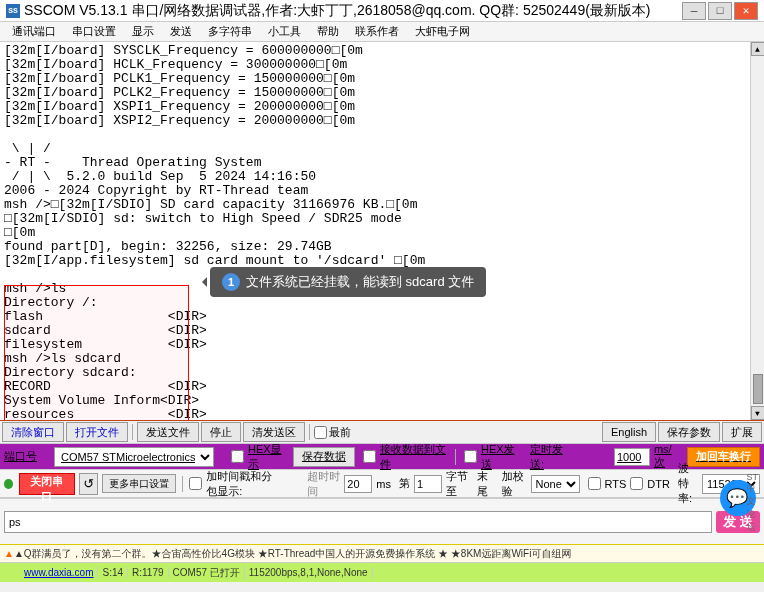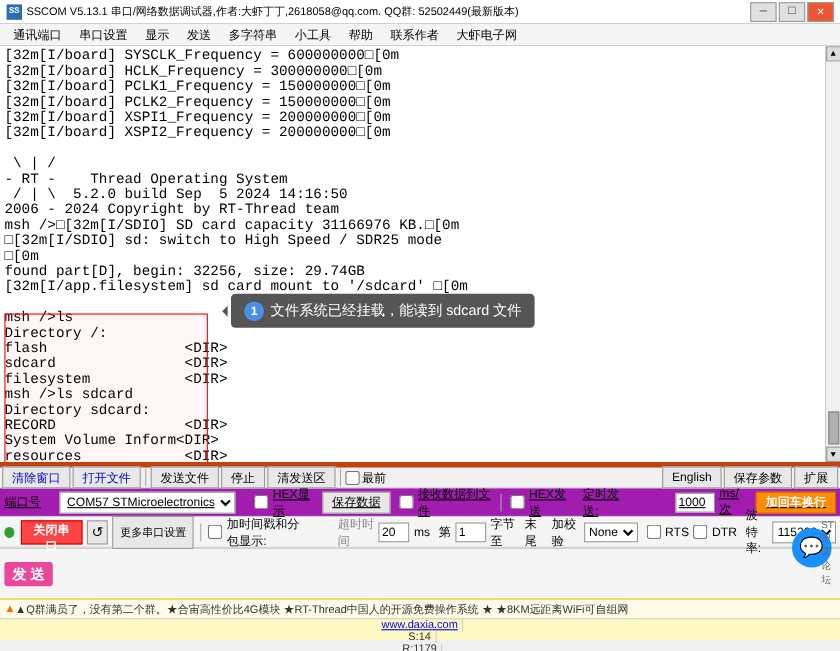--- a/index.html
+++ b/index.html
@@ -33,21 +33,21 @@
       background: #2a6db5;
       display: inline-flex;
       align-items: center;
       justify-content: center;
       color: white;
       font-size: 8px;
       font-weight: bold;
     }
     .title-text {
       font-family: Arial, sans-serif;
-      font-size: 10px;
+      font-size: 14px;
       color: #000;
     }
     .title-controls {
       display: flex;
       gap: 2px;
     }
     .title-btn {
       width: 24px;
       height: 18px;
       background: #e0e0e0;
@@ -171,21 +171,21 @@
       height: 170px;
       border: 1px solid #f00;
       background: rgba(255,0,0,0.03);
       pointer-events: none;
     }
 
     
     .toolbar-row {
       height: 24px;
       background: #f0f0f0;
-      border-top: 5px solid #c2410c;
+      border-top: 1px solid #c2410c;
       border-bottom: 1px solid #ccc;
       display: flex;
       align-items: center;
       padding: 0 2px;
       gap: 2px;
     }
     .toolbar-btn {
       height: 20px;
       padding: 0 8px;
       background: #e8e8e8;
@@ -260,21 +260,21 @@
       height: 22px;
       background: #e8e8e8;
       border: 1px solid #999;
       cursor: pointer;
       display: flex;
       align-items: center;
       justify-content: center;
       font-size: 13px;
     }
     .multi-port-btn {
-      height: 30px;
+      height: 19px;
       padding: 0 6px;
       background: #e8e8e8;
       border: 1px solid #999;
       font-size: 10px;
       cursor: pointer;
       white-space: nowrap;
     }
     .rts-dtr-row {
       display: flex;
       align-items: center;
@@ -315,29 +315,28 @@
       border-top: 1px solid #ccc;
       display: flex;
       align-items: center;
       padding: 2px 4px;
       gap: 4px;
     }
 
     
     .status-bar {
       height: 20px;
-      background: #fef9c3;
+      background: #bef264;
       border-top: 1px solid #ccc;
       display: flex;
       align-items: center;
       font-family: Arial, sans-serif;
       font-size: 10px;
       color: #333;
       padding: 0 20px;
-      flex-direction: column;
     }
     .status-item {
       padding: 0 4px;
       border-right: 1px solid #ccc;
       white-space: nowrap;
     }
     .status-link {
       color: #0000ee;
       text-decoration: underline;
       cursor: pointer;
@@ -548,20 +547,21 @@
     <input type="checkbox" style="">
     <label>DTR</label>
     <label style="margin-left:4px;">波特率:</label>
     <select class="baud-select" style="width:64px;">
       <option>115200</option>
     </select>
   </div>
 </div>
 
 <div class="send-area">
+  <input type="text" class="send-input" value="ps" style="">
   <button class="send-btn">发 送</button>
 </div>
 
 <div class="ad-bar">
   <span class="ad-star">▲</span>
   <span>▲Q群满员了，没有第二个群。★合宙高性价比4G模块 ★RT-Thread中国人的开源免费操作系统 ★ ★8KM远距离WiFi可自组网</span>
 </div>
 
 <div class="status-bar">
   <span class="status-item status-link">www.daxia.com</span>

